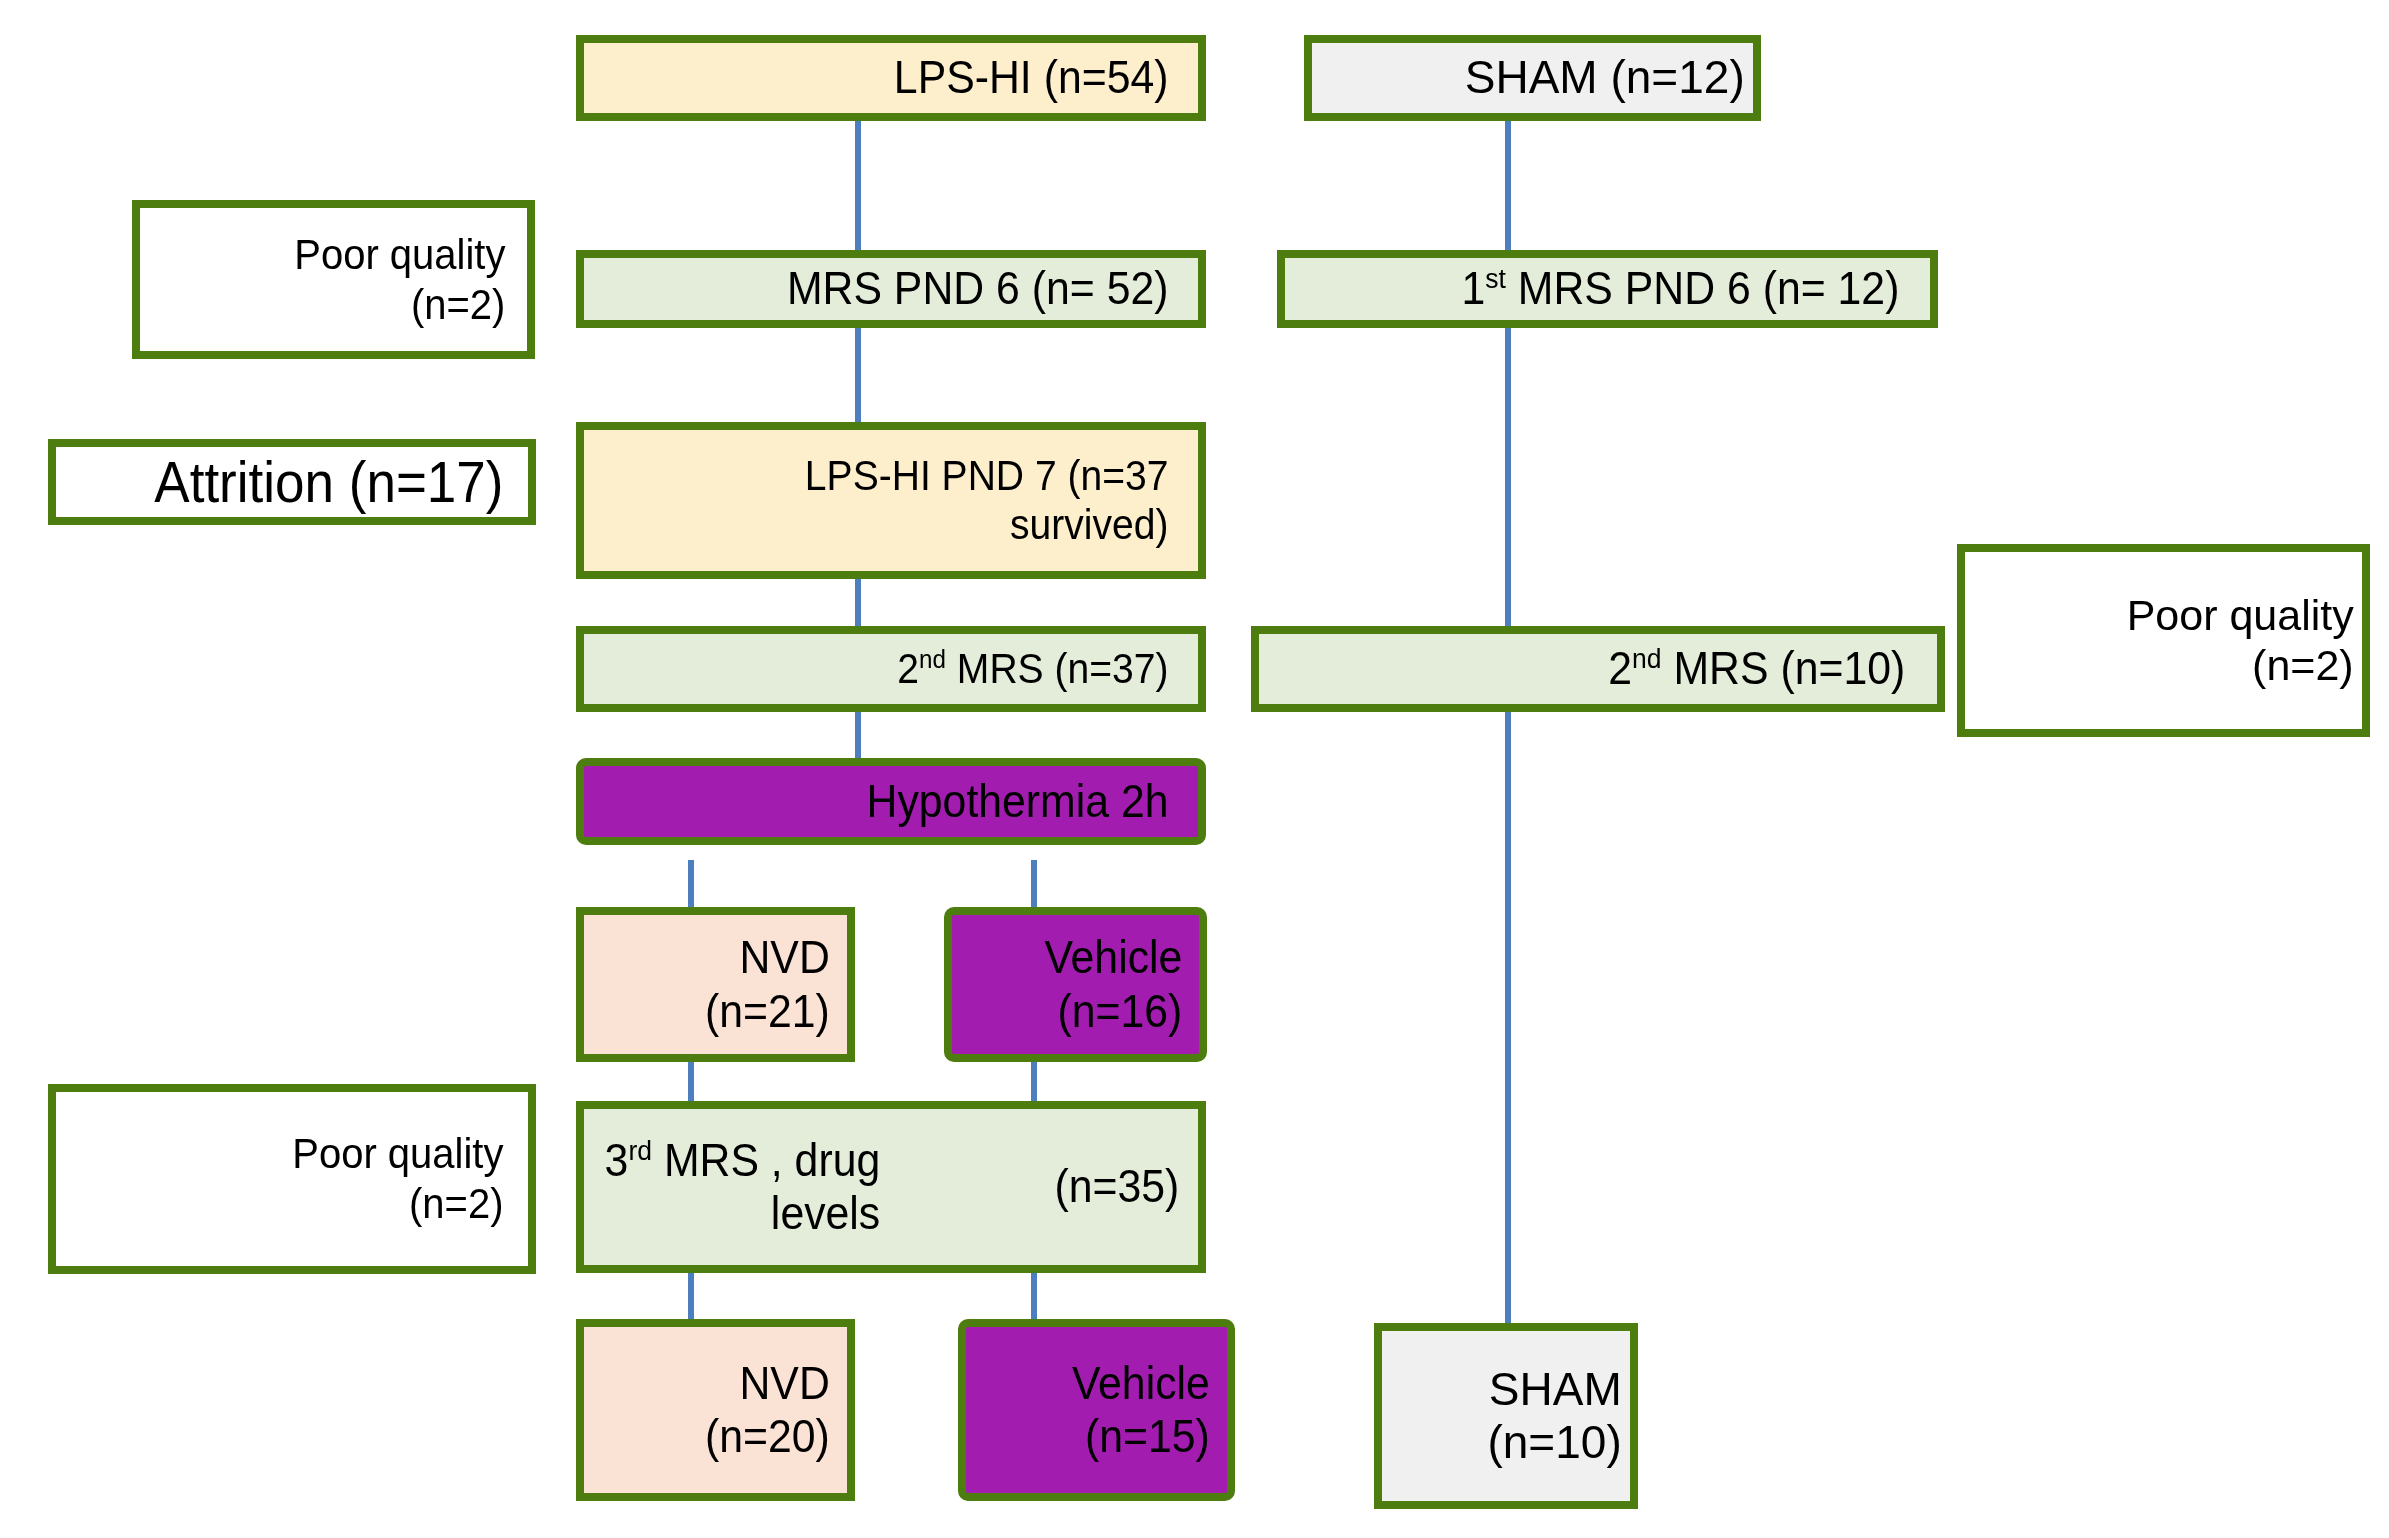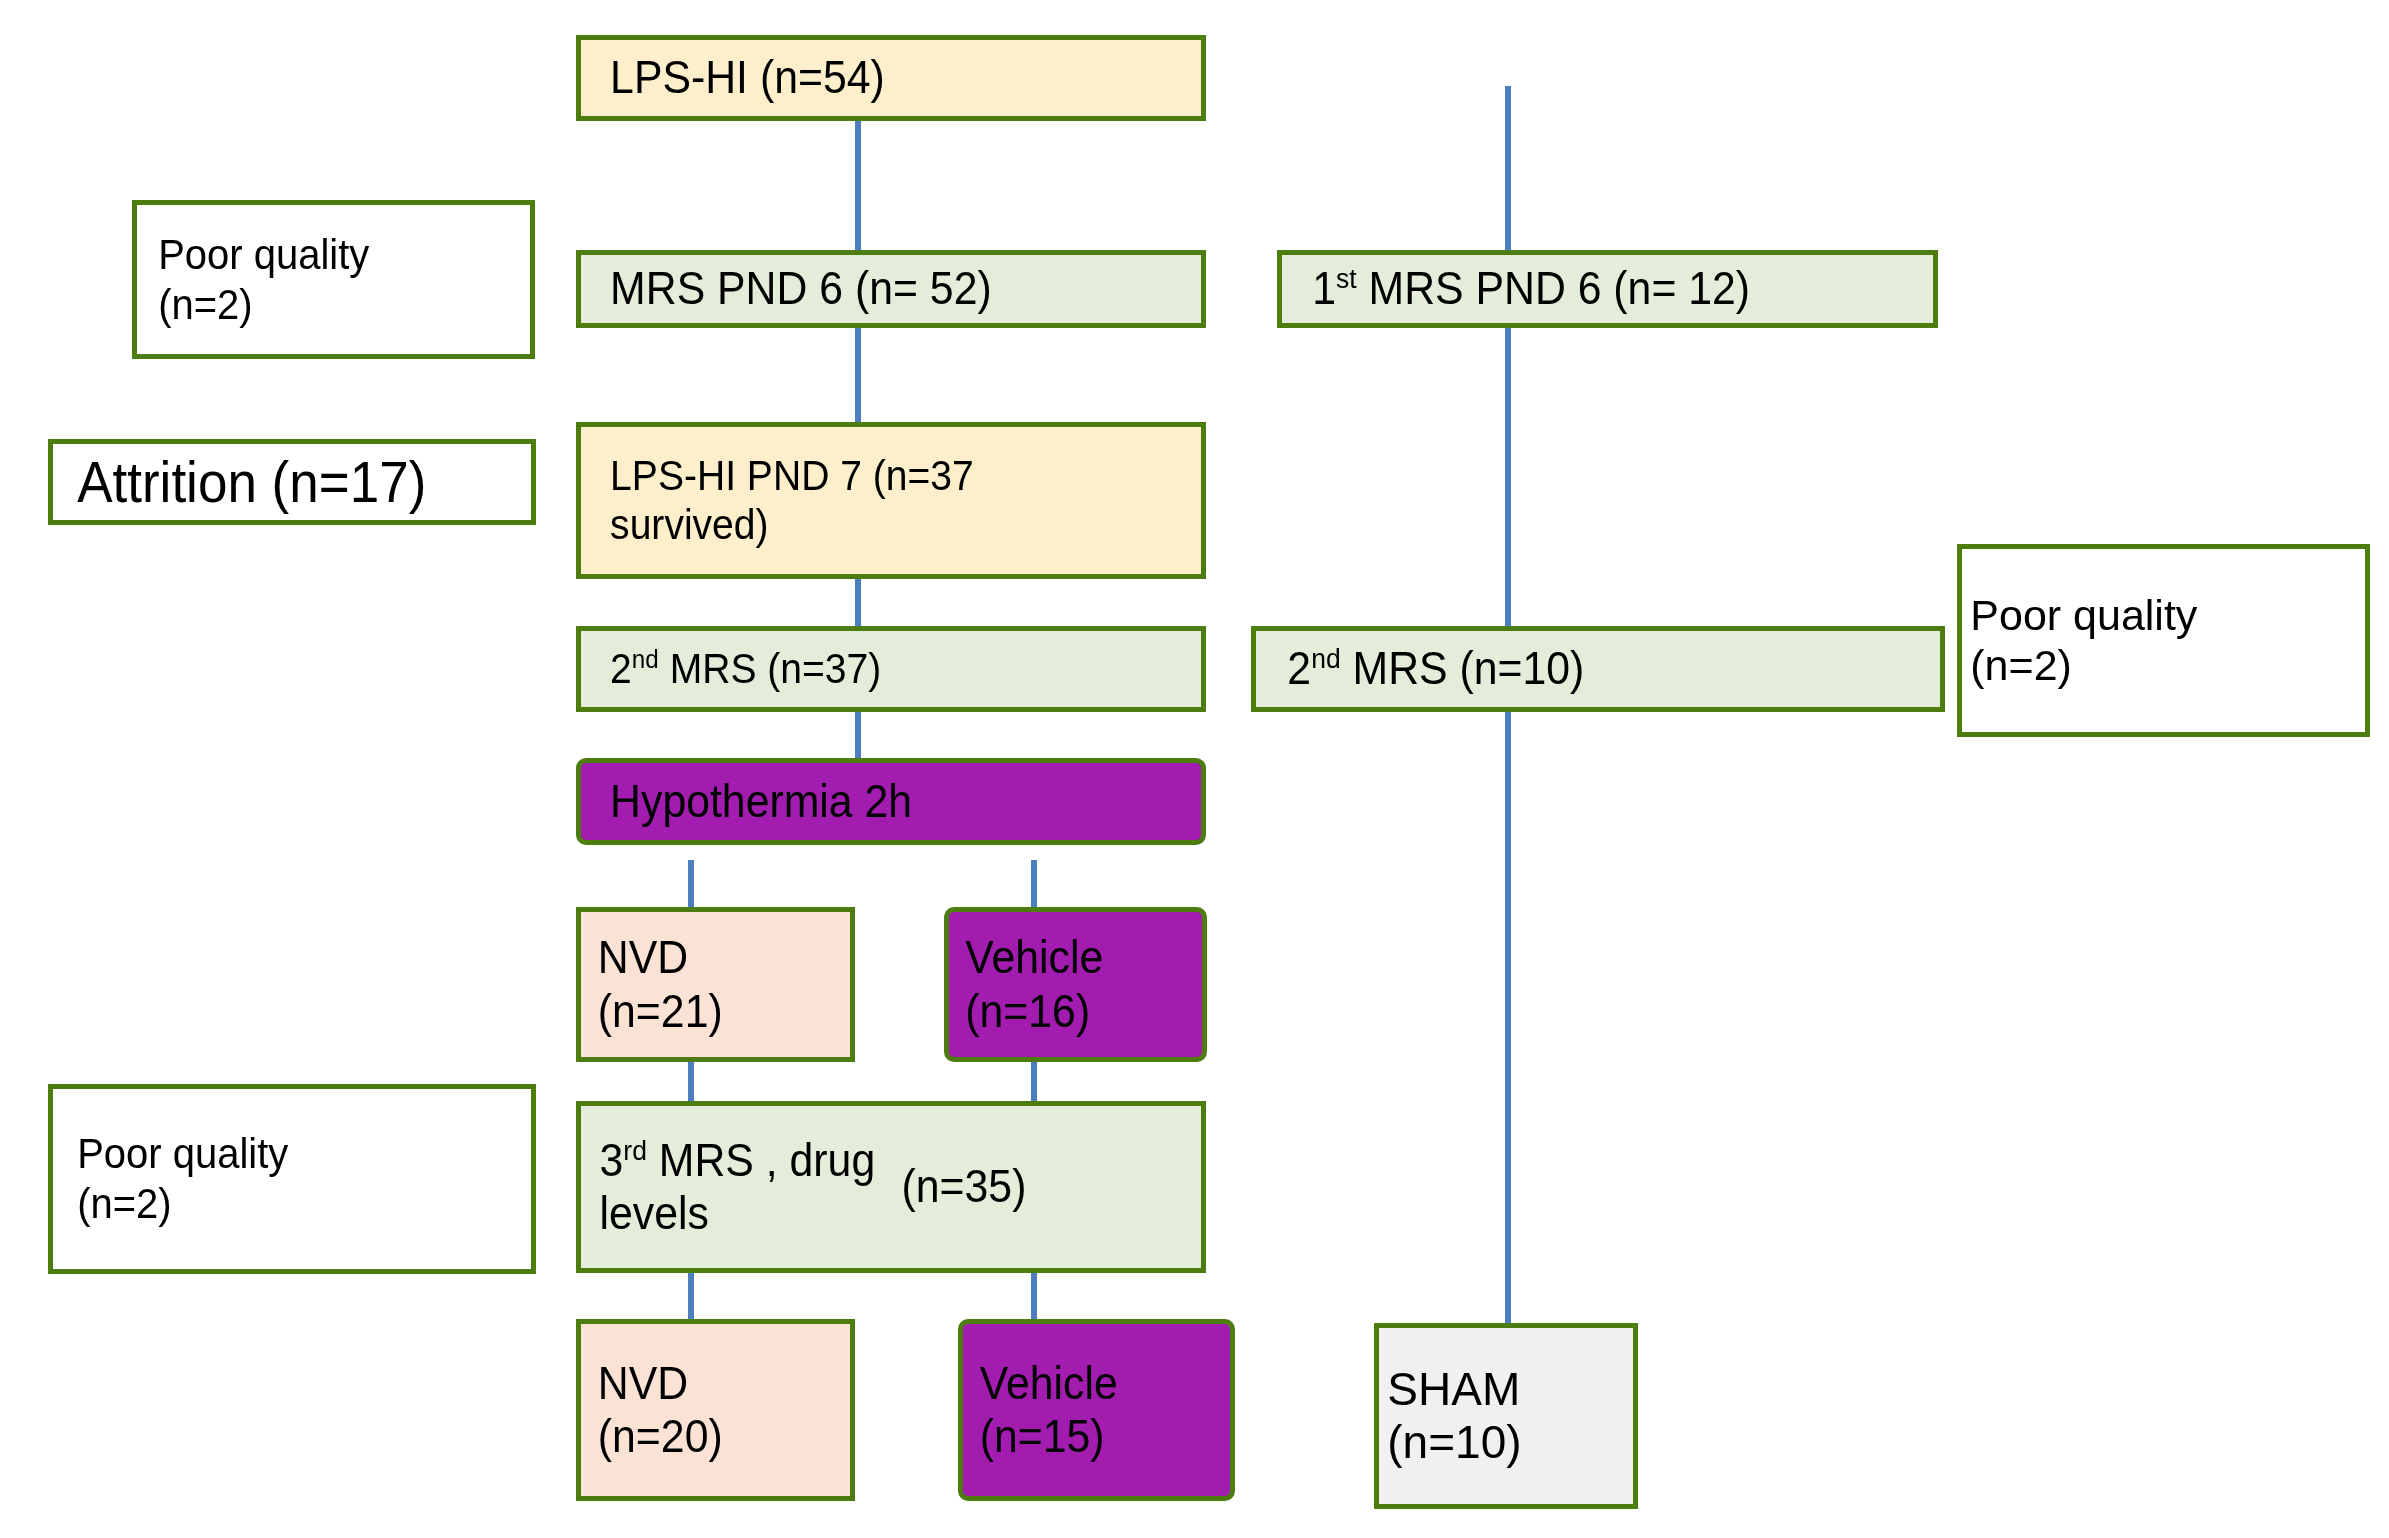--- a/index.html
+++ b/index.html
@@ -11,25 +11,25 @@
     position: relative;
     width: 2389px;
     height: 1539px;
     background: #ffffff;
     font-family: "Liberation Sans", sans-serif;
     overflow: hidden;
   }
   .node {
     position: absolute;
     box-sizing: border-box;
-    border: 5px solid #4d7c0f;
+    border: 8px solid #4d7c0f;
     display: flex;
     align-items: center;
     justify-content: center;
-    text-align: left;
+    text-align: right;
     color: #000000;
     line-height: 1.16;
     padding: 1.7px 8.3px;
     z-index: 3;
   }
   .node .txt {
     display: block;
     width: 100%;
   }
   
@@ -79,20 +79,23 @@
   <div class="conn v" style="left:1031px; top:1273px; height:48px;"></div>
 
   <div class="conn v" style="left:1505px; top:86px; height:169px;"></div>
   <div class="conn v" style="left:1505px; top:192px; height:455px;"></div>
   <div class="conn v" style="left:1505px; top:711px; height:616px;"></div>
 
   <div class="node fill-yellow" style="left:576px; top:35px; width:630px; height:86px; font-size:46px;">
     <span class="txt cond">LPS-HI (n=54)</span>
   </div>
 
+  <div class="node fill-gray" style="left:1304px; top:35px; width:457px; height:86px; font-size:46px;">
+    <span class="txt wide">SHAM (n=12)</span>
+  </div>
 
   <div class="node fill-white" style="left:132px; top:200px; width:403px; height:159px; font-size:43px; flex-direction:column;">
     <span class="txt cond">Poor quality</span>
     <span class="txt cond">(n=2)</span>
   </div>
 
   <div class="node fill-green" style="left:576px; top:250px; width:630px; height:78px; font-size:46px;">
     <span class="txt cond">MRS PND 6 (n= 52)</span>
   </div>
 

